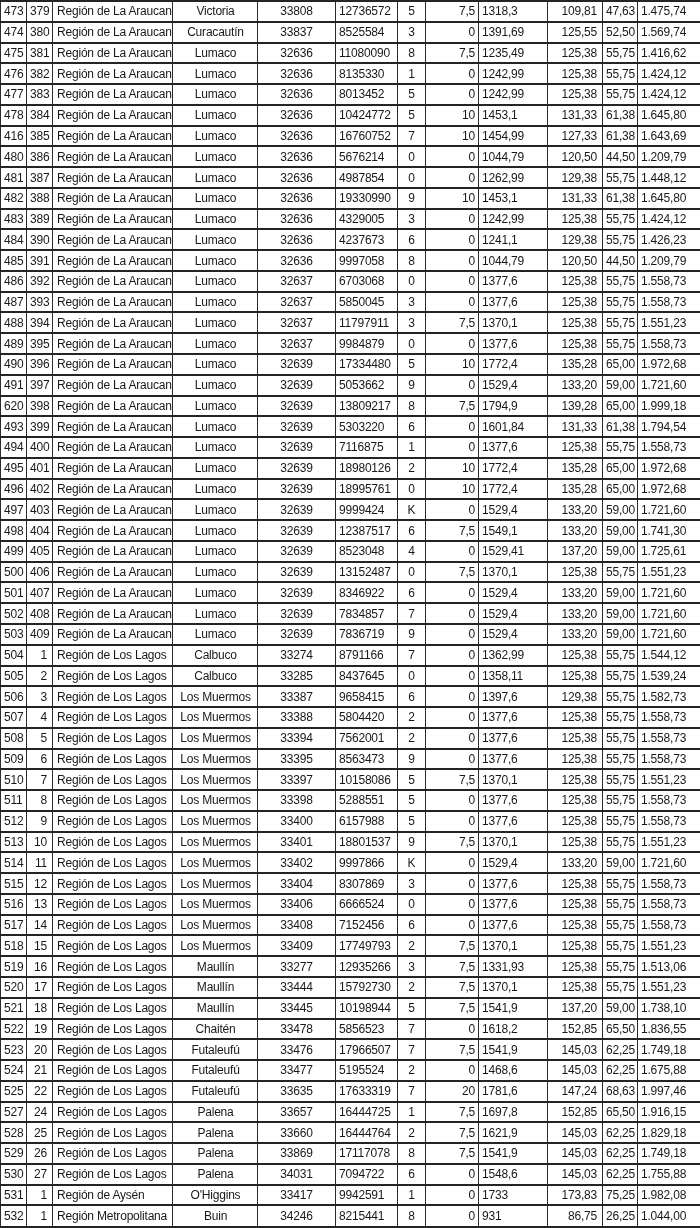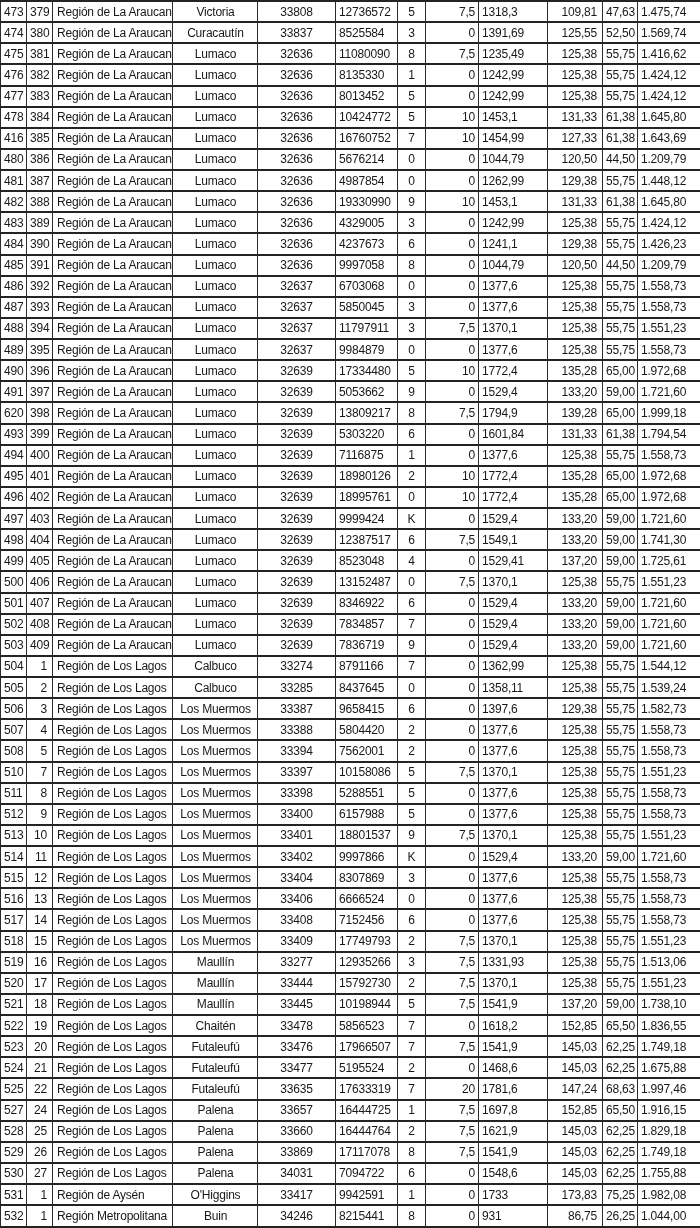--- a/index.html
+++ b/index.html
@@ -545,20 +545,34 @@
           <td class="c4">33394</td>
           <td class="c5">7562001</td>
           <td class="c6">2</td>
           <td class="c7">0</td>
           <td class="c8">1377,6</td>
           <td class="c9">125,38</td>
           <td class="c10">55,75</td>
           <td class="c11">1.558,73</td>
         </tr>
         <tr>
+          <td class="c0">509</td>
+          <td class="c1">6</td>
+          <td class="c2">Región de Los Lagos</td>
+          <td class="c3">Los Muermos</td>
+          <td class="c4">33395</td>
+          <td class="c5">8563473</td>
+          <td class="c6">9</td>
+          <td class="c7">0</td>
+          <td class="c8">1377,6</td>
+          <td class="c9">125,38</td>
+          <td class="c10">55,75</td>
+          <td class="c11">1.558,73</td>
+        </tr>
+        <tr>
           <td class="c0">510</td>
           <td class="c1">7</td>
           <td class="c2">Región de Los Lagos</td>
           <td class="c3">Los Muermos</td>
           <td class="c4">33397</td>
           <td class="c5">10158086</td>
           <td class="c6">5</td>
           <td class="c7">7,5</td>
           <td class="c8">1370,1</td>
           <td class="c9">125,38</td>

